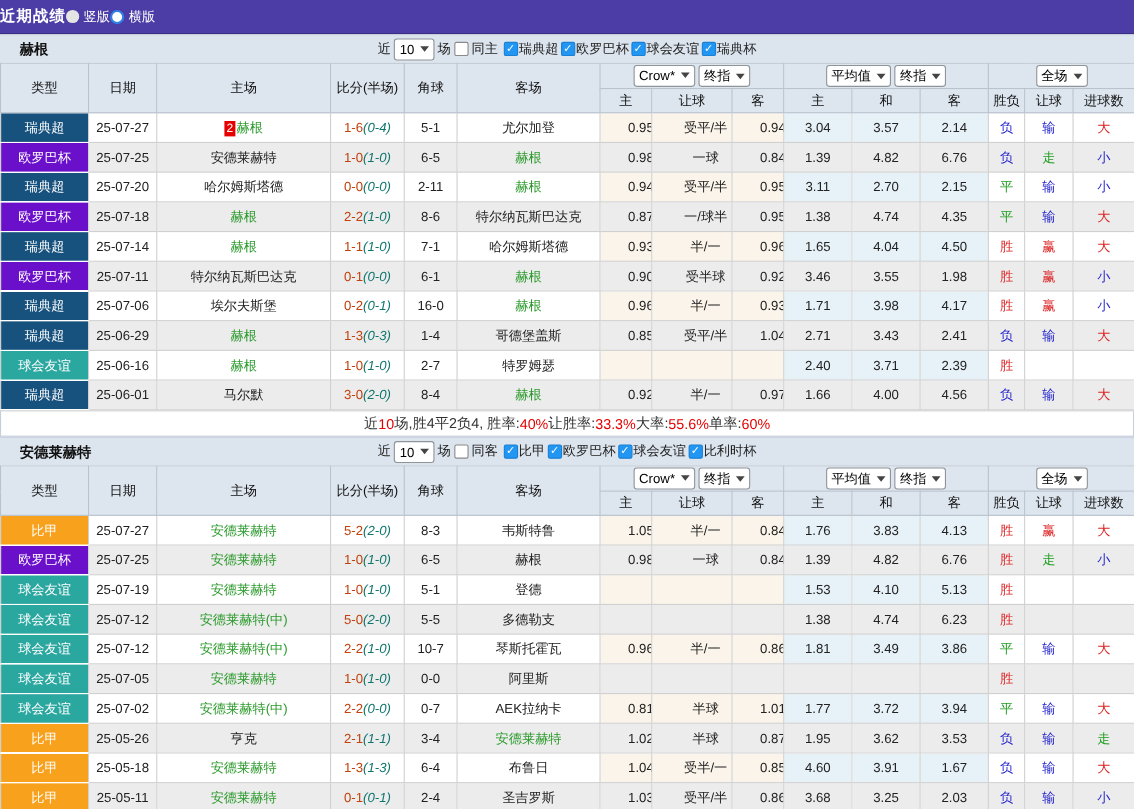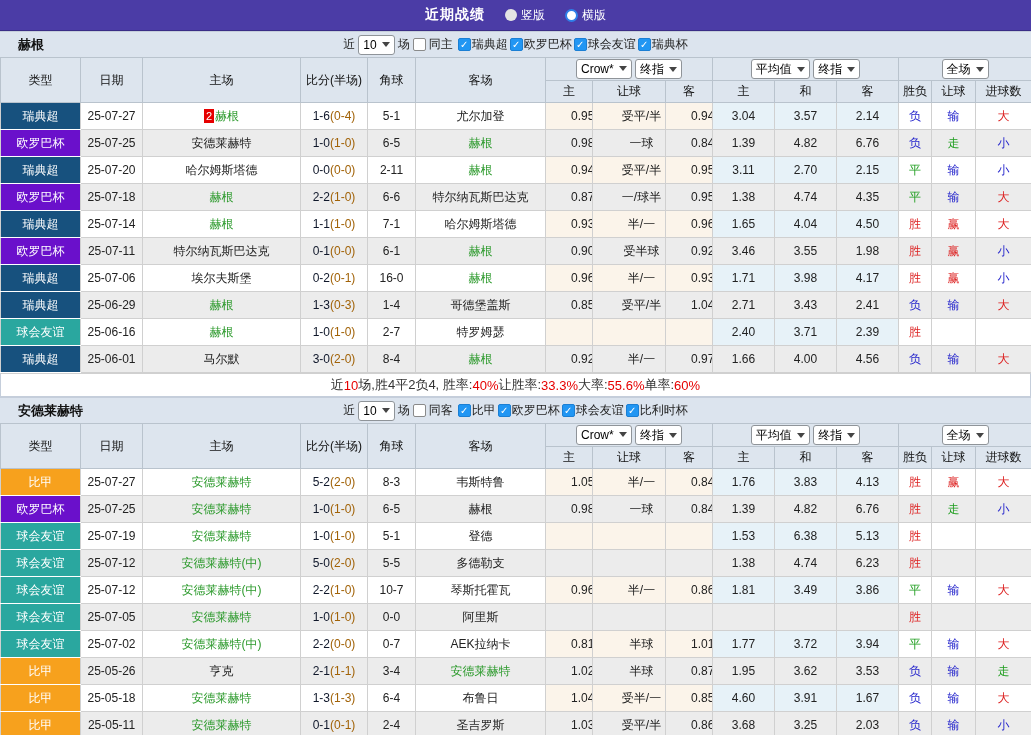--- a/index.html
+++ b/index.html
@@ -1,19 +1,19 @@
 <!DOCTYPE html>
 <html><head>
 <meta charset="utf-8">
 <style>
   html,body{margin:0;padding:0;}
   body{width:1031px;background:#d6dee8;font-family:"Liberation Sans","DejaVu Sans",sans-serif;font-size:12px;color:#222;}
 
   
-  .titlebar{height:30px;background:#4b3ca6;display:flex;align-items:center;justify-content:center;gap:20px;color:#fff;border-bottom:1px solid #3a2d86;}
+  .titlebar{height:30px;background:#4b3ca6;display:flex;align-items:center;justify-content:flex-start;gap:0;color:#fff;border-bottom:1px solid #3a2d86;}
   .titlebar .ttl{font-weight:bold;font-size:14px;letter-spacing:1px;}
   .radio{display:inline-flex;align-items:center;gap:4px;font-size:12px;cursor:default;}
   .rdot{width:12px;height:12px;border-radius:50%;box-sizing:border-box;display:inline-block;}
   .rdot.filled{background:#e4e4e4;}
   .rdot.ring{background:#fff;border:2px solid #2f7fe8;width:13px;height:13px;}
 
   
   .teamrow{height:25px;background:#dce4ee;position:relative;display:flex;align-items:center;justify-content:center;border-top:1px solid #c5cedb;}
   .teamname{position:absolute;left:18px;font-weight:bold;font-size:13px;color:#111;}
   .filters{display:flex;align-items:center;gap:3px;}
@@ -27,22 +27,22 @@
   
   table{border-collapse:collapse;table-layout:fixed;width:1031px;font-size:12px;background:#fff;}
   th{background:#dde5ee;border:1px solid #b9c3cd;font-weight:normal;color:#111;height:21px;padding:0;}
   th.grp{height:22px;text-align:center;}
   td{border:1px solid #d0d0d0;text-align:center;height:26px;padding:0;overflow:hidden;white-space:nowrap;}
   tr.alt td{background:#ececec;}
   td.crow{background:#fbf4ea;padding-left:25px;}
   td.avg{background:#e7f2f8;}
   td.type{color:#fff;border-color:#fff #d0d0d0;}
   td.green{color:#2c9a2c;}
-  .s1{color:#0f172a;}
-  .s2{color:#a16207;}
+  .s1{color:#c2410c;}
+  .s2{color:#0f766e;font-style:italic;}
   .numbadge{background:#e60000;color:#fff;padding:0 2px;font-size:11px;margin-right:1px;display:inline-block;line-height:14px;}
   [data-c="r"]{color:#dd2222;}
   [data-c="g"]{color:#1f9e1f;}
   [data-c="b"]{color:#2424cc;}
 
   
   .sumrow{height:22px;background:#fff;display:flex;align-items:center;justify-content:center;font-size:13px;border:1px solid #c5cedb;border-top:1px solid #d0d0d0;color:#333;}
   .sumrow .red{color:#e60000;}
 </style>
 </head>
@@ -208,21 +208,21 @@
           <td class="avg">2.15</td>
           <td data-c="g">平</td>
           <td data-c="b">输</td>
           <td data-c="b">小</td>
         </tr>
         <tr class="alt">
           <td class="type" style="background: rgb(106, 16, 203);">欧罗巴杯</td>
           <td>25-07-18</td>
           <td class="green"><span>赫根</span></td>
           <td><span class="s1">2-2</span><span class="s2">(1-0)</span></td>
-          <td>6-6</td>
+          <td>8-6</td>
           <td>特尔纳瓦斯巴达克</td>
           <td class="crow">0.87</td>
           <td class="crow">一/球半</td>
           <td class="crow">0.95</td>
           <td class="avg">1.38</td>
           <td class="avg">4.74</td>
           <td class="avg">4.35</td>
           <td data-c="g">平</td>
           <td data-c="b">输</td>
           <td data-c="r">大</td>
@@ -482,21 +482,21 @@
           <td class="type" style="background: rgb(42, 167, 159);">球会友谊</td>
           <td>25-07-19</td>
           <td class="green"><span>安德莱赫特</span></td>
           <td><span class="s1">1-0</span><span class="s2">(1-0)</span></td>
           <td>5-1</td>
           <td>登德</td>
           <td class="crow"></td>
           <td class="crow"></td>
           <td class="crow"></td>
           <td class="avg">1.53</td>
-          <td class="avg">6.38</td>
+          <td class="avg">4.10</td>
           <td class="avg">5.13</td>
           <td data-c="r">胜</td>
           <td></td>
           <td></td>
         </tr>
         <tr class="alt">
           <td class="type" style="background: rgb(42, 167, 159);">球会友谊</td>
           <td>25-07-12</td>
           <td class="green"><span>安德莱赫特(中)</span></td>
           <td><span class="s1">5-0</span><span class="s2">(2-0)</span></td>

